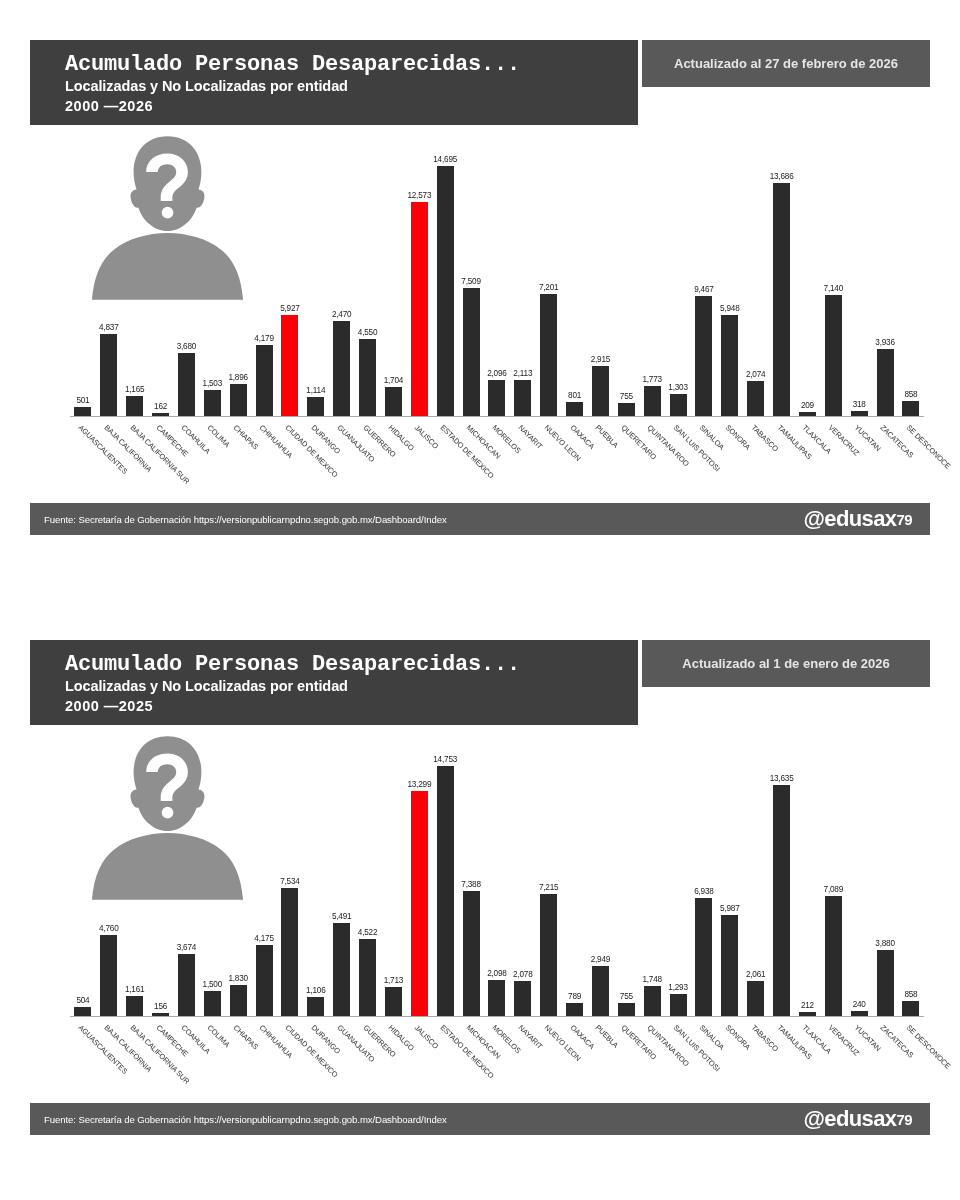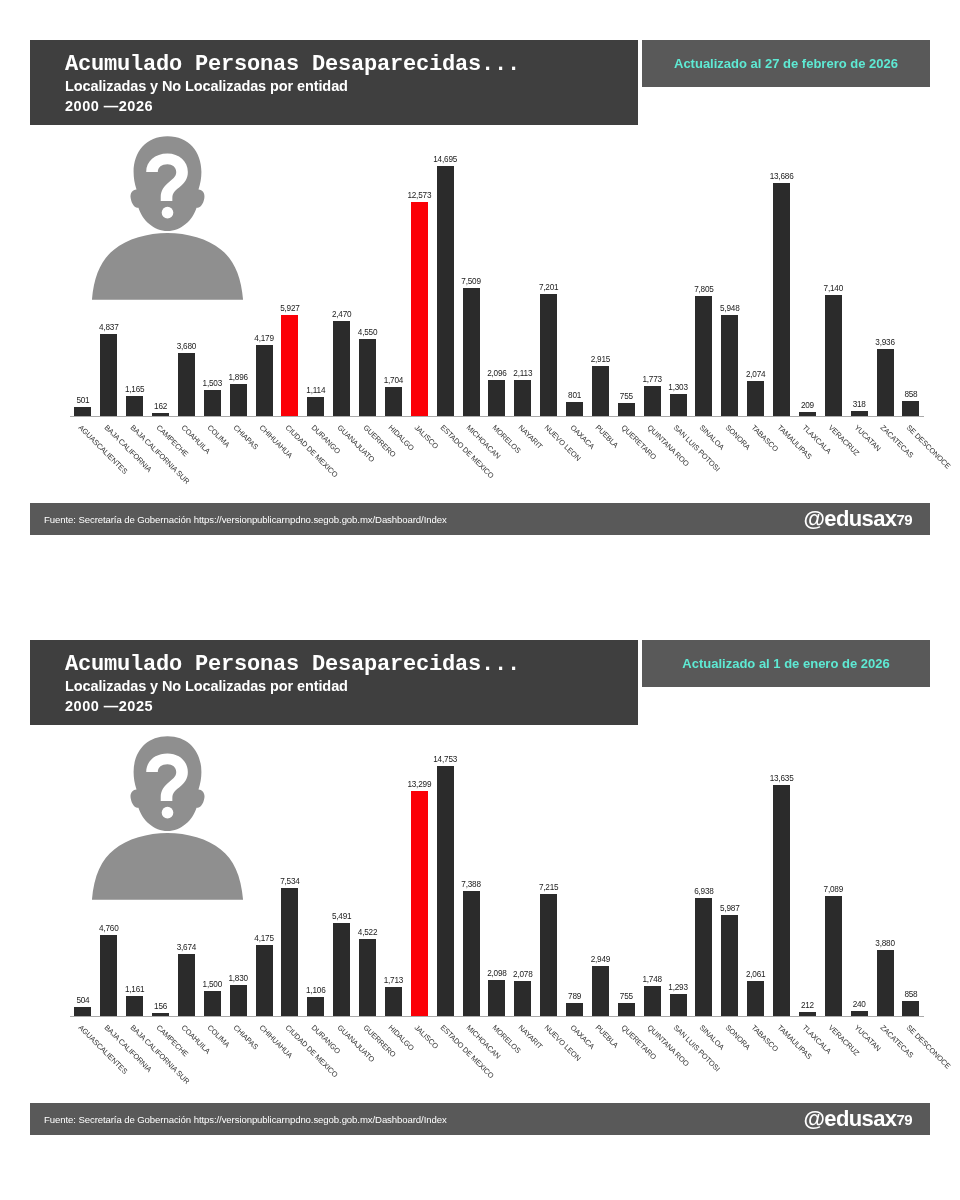--- a/index.html
+++ b/index.html
@@ -14,21 +14,21 @@
   .hdr { position:relative; height:85px; }
   .hdr-left {
     position:absolute; left:0; top:0; width:608px; height:85px;
     background:#3f3f3f; color:#ffffff; padding:13px 0 0 35px;
   }
   .hdr-title { font-size:22px; font-weight:bold; letter-spacing:-0.2px; line-height:1.05;font-family:Liberation Mono, monospace; }
   .hdr-sub { font-size:14.5px; font-weight:bold; line-height:1.35; margin-top:1px; letter-spacing:-0.1px;}
   .hdr-years { font-size:14.5px; font-weight:bold; line-height:1.3; letter-spacing:0.5px; }
   .hdr-right {
     position:absolute; left:612px; top:0; width:288px; height:47px;
-    background:#595959; color:#5eead4;
+    background:#595959; color:#e5e5e5;
     display:flex; align-items:center; justify-content:center;
     font-size:13px; font-weight:bold;
   }
 
   
   .chart-wrap { position:relative; height:378px; width:900px; }
   .silhouette { position:absolute; left:60px; top:5px; width:155px; height:175px; }
 
   .plot { position:absolute; left:14px; right:6px; top:0; bottom:0; }
   .bars {
@@ -173,21 +173,21 @@
             </div>
             <div class="bar-col">
               <div class="bar-val">1,773</div>
               <div class="bar" style="height: 30.1633px;"></div>
             </div>
             <div class="bar-col">
               <div class="bar-val">1,303</div>
               <div class="bar" style="height: 22.1674px;"></div>
             </div>
             <div class="bar-col">
-              <div class="bar-val">7,805</div>
+              <div class="bar-val">9,467</div>
               <div class="bar" style="height: 119.99px;"></div>
             </div>
             <div class="bar-col">
               <div class="bar-val">5,948</div>
               <div class="bar" style="height: 101.191px;"></div>
             </div>
             <div class="bar-col">
               <div class="bar-val">2,074</div>
               <div class="bar" style="height: 35.2841px;"></div>
             </div>

